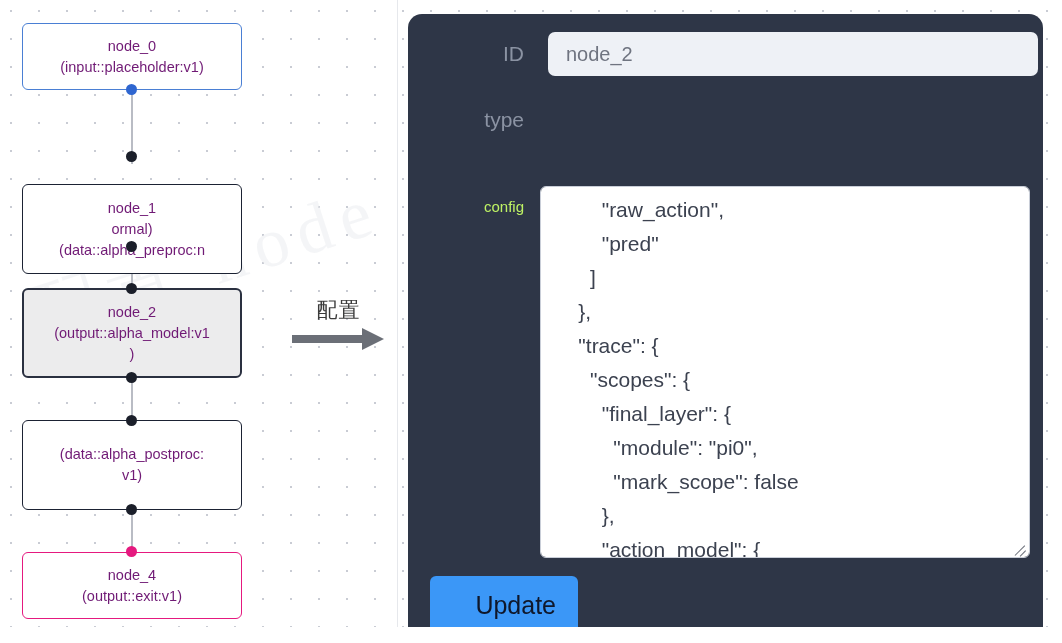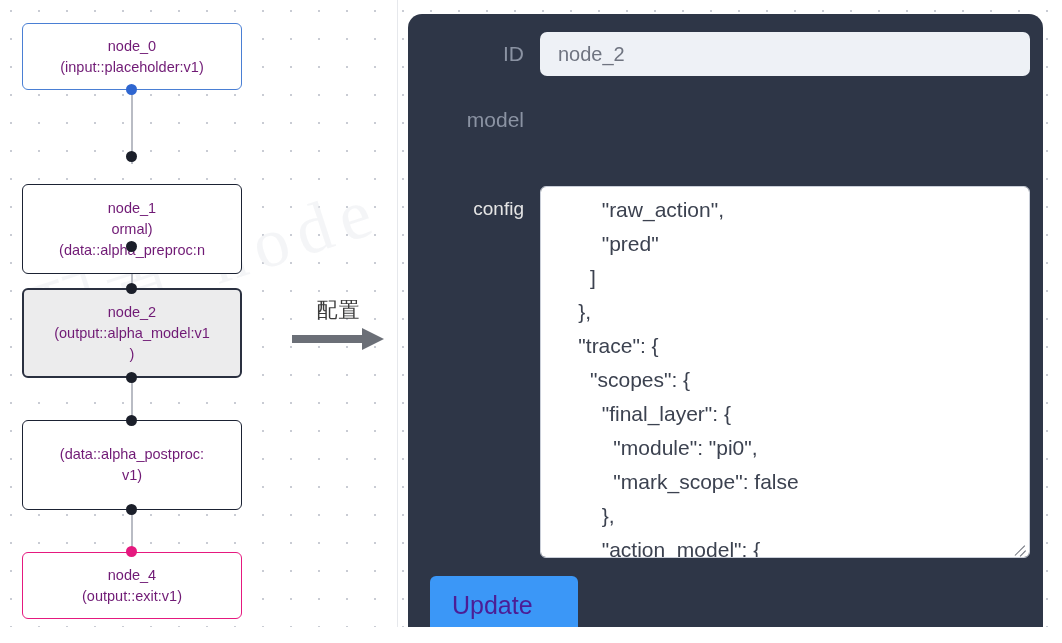--- a/index.html
+++ b/index.html
@@ -168,31 +168,31 @@
     border-radius: 7px;
     height: 44px;
     width: 490px;
     padding: 0 18px;
     font-size: 20px;
     color: #6f7480;
     font-family: "Liberation Sans", sans-serif;
     outline: none;
   }
 
-  #row-id   { left: 14px; top: 18px; }
+  #row-id   { left: 14px; top: 18px; gap: 8px; }
   #row-type { left: 14px; top: 94px; }
 
   .config-label {
     position: absolute;
     left: 14px; top: 184px;
     width: 118px;
     padding-right: 16px;
     text-align: right;
-    color: #e5e5e5;
-    font-size: 19px;
+    color: #bef264;
+    font-size: 15px;
     user-select: none;
   }
 
   .textarea-wrap {
     position: absolute;
     left: 132px; top: 172px;
     width: 490px; height: 372px;
   }
   .config-textarea {
     width: 100%;
@@ -231,28 +231,28 @@
   }
   .resize-grip::before { width: 14px; right: 0; bottom: 4px; transform: rotate(-45deg); }
   .resize-grip::after  { width: 8px;  right: 0; bottom: 1px; transform: rotate(-45deg); }
 
   .update-button {
     position: absolute;
     left: 22px; top: 562px;
     min-width: 148px;
     height: 58px;
     background: #3b97f7;
-    color: #4c1d95;
+    color: #0f172a;
     border: none;
     border-radius: 6px;
     font-size: 25px;
     font-family: "Liberation Sans", sans-serif;
     cursor: pointer;
     padding: 0 22px;
-    text-align: left;
+    text-align: right;
   }
 
   
   .bottom-edge {
     position: absolute;
     left: 0; bottom: 0;
     width: 1062px; height: 16px;
     background: #ffffff;
     z-index: 6;
   }
@@ -319,21 +319,21 @@
   </div>
 
   <div class="panel">
 
     <div class="field-row" id="row-id">
       <div class="field-label">ID</div>
       <input class="field-input" type="text" value="node_2" style="">
     </div>
 
     <div class="field-row" id="row-type">
-      <div class="field-label">model</div>
+      <div class="field-label">type</div>
     </div>
 
     <div class="config-label">config</div>
 
     <div class="textarea-wrap">
       <textarea class="config-textarea" spellcheck="false" style="">        "raw_action",
         "pred"
       ]
     },
     "trace": {

